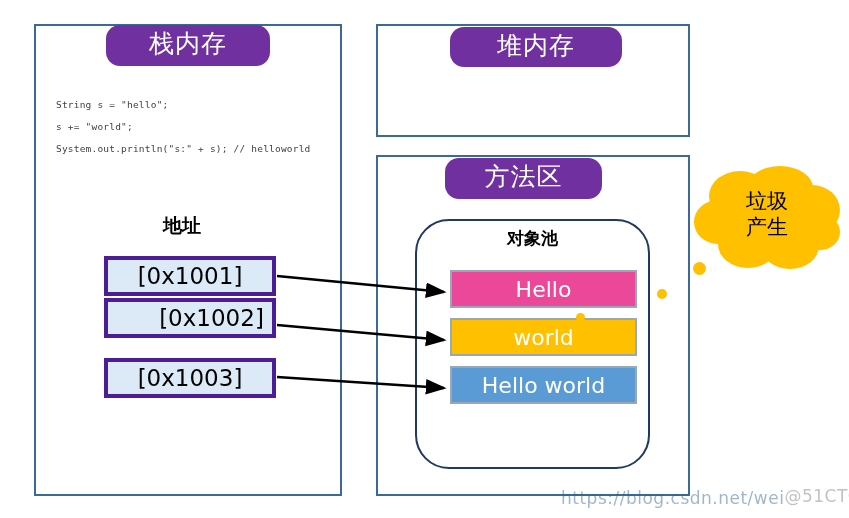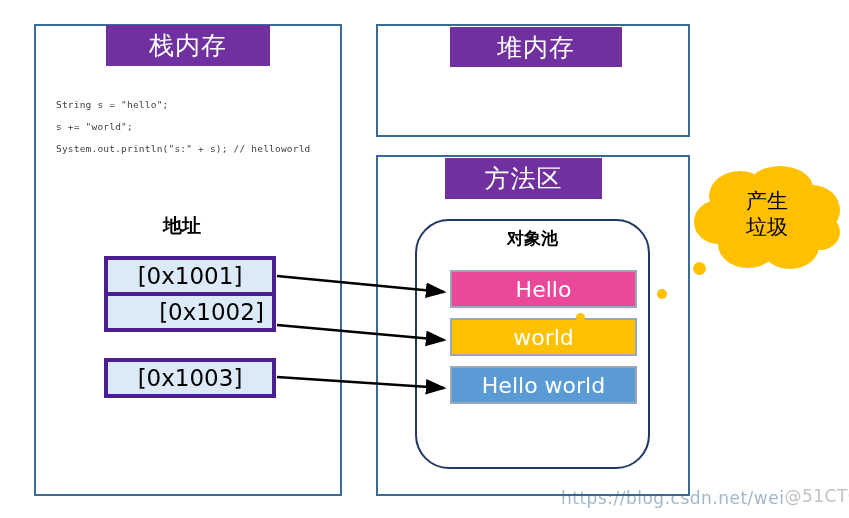--- a/index.html
+++ b/index.html
@@ -33,21 +33,22 @@
     position: absolute;
     background: #7030A0;
     color: #ffffff;
     display: flex;
     align-items: center;
     justify-content: center;
     font-size: 25px;
     line-height: 1;
     letter-spacing: 1px;
     box-sizing: border-box;
-    font-family: Liberation Serif, serif;
+    font-family: Liberation Mono, monospace;
+    border-radius: 14px;
   }
   #stack-banner  { left: 106px; top: 25px;  width: 164px; height: 41px; }
   #heap-banner   { left: 450px; top: 27px;  width: 172px; height: 40px; }
   #method-banner { left: 445px; top: 158px; width: 157px; height: 41px; }
 
   
   #code-block {
     position: absolute;
     left: 56px;
     top: 94px;
@@ -82,21 +83,21 @@
     border: 4px solid #4c1d95;
     box-sizing: border-box;
     display: flex;
     align-items: center;
     justify-content: center;
     font-size: 23px;
     color: #000000;
     font-family: "DejaVu Sans", "Liberation Sans", sans-serif;
   }
   #addr-0 { top: 256px; }
-  #addr-1 { top: 292px; padding-left: 43px; }
+  #addr-1 { top: 298px; padding-left: 43px; }
   #addr-2 { top: 358px; }
 
   
   #object-pool {
     position: absolute;
     left: 415px;
     top: 219px;
     width: 235px;
     height: 250px;
     border: 2px solid #1F3864;
@@ -239,22 +240,22 @@
         <ellipse cx="88" cy="22" rx="33" ry="22"></ellipse>
         <ellipse cx="120" cy="44" rx="28" ry="25"></ellipse>
         <ellipse cx="26" cy="56" rx="24" ry="22"></ellipse>
         <ellipse cx="56" cy="78" rx="30" ry="24"></ellipse>
         <ellipse cx="98" cy="80" rx="29" ry="23"></ellipse>
         <ellipse cx="128" cy="66" rx="20" ry="18"></ellipse>
         <rect x="20" y="26" width="112" height="56" rx="26"></rect>
       </g>
     </svg>
     <div id="cloud-text">
+      <div>垃圾</div>
       <div>产生</div>
-      <div>垃圾</div>
     </div>
   </div>
 
   <div class="cloud-dot" id="cloud-dot-big"></div>
   <div class="cloud-dot" id="cloud-dot-small"></div>
   <div class="cloud-dot" id="pool-dot"></div>
 
   <div id="watermark">
     <span id="watermark-url">https://blog.csdn.net/wei</span>
     <span id="watermark-site">@51CTO博客</span>

